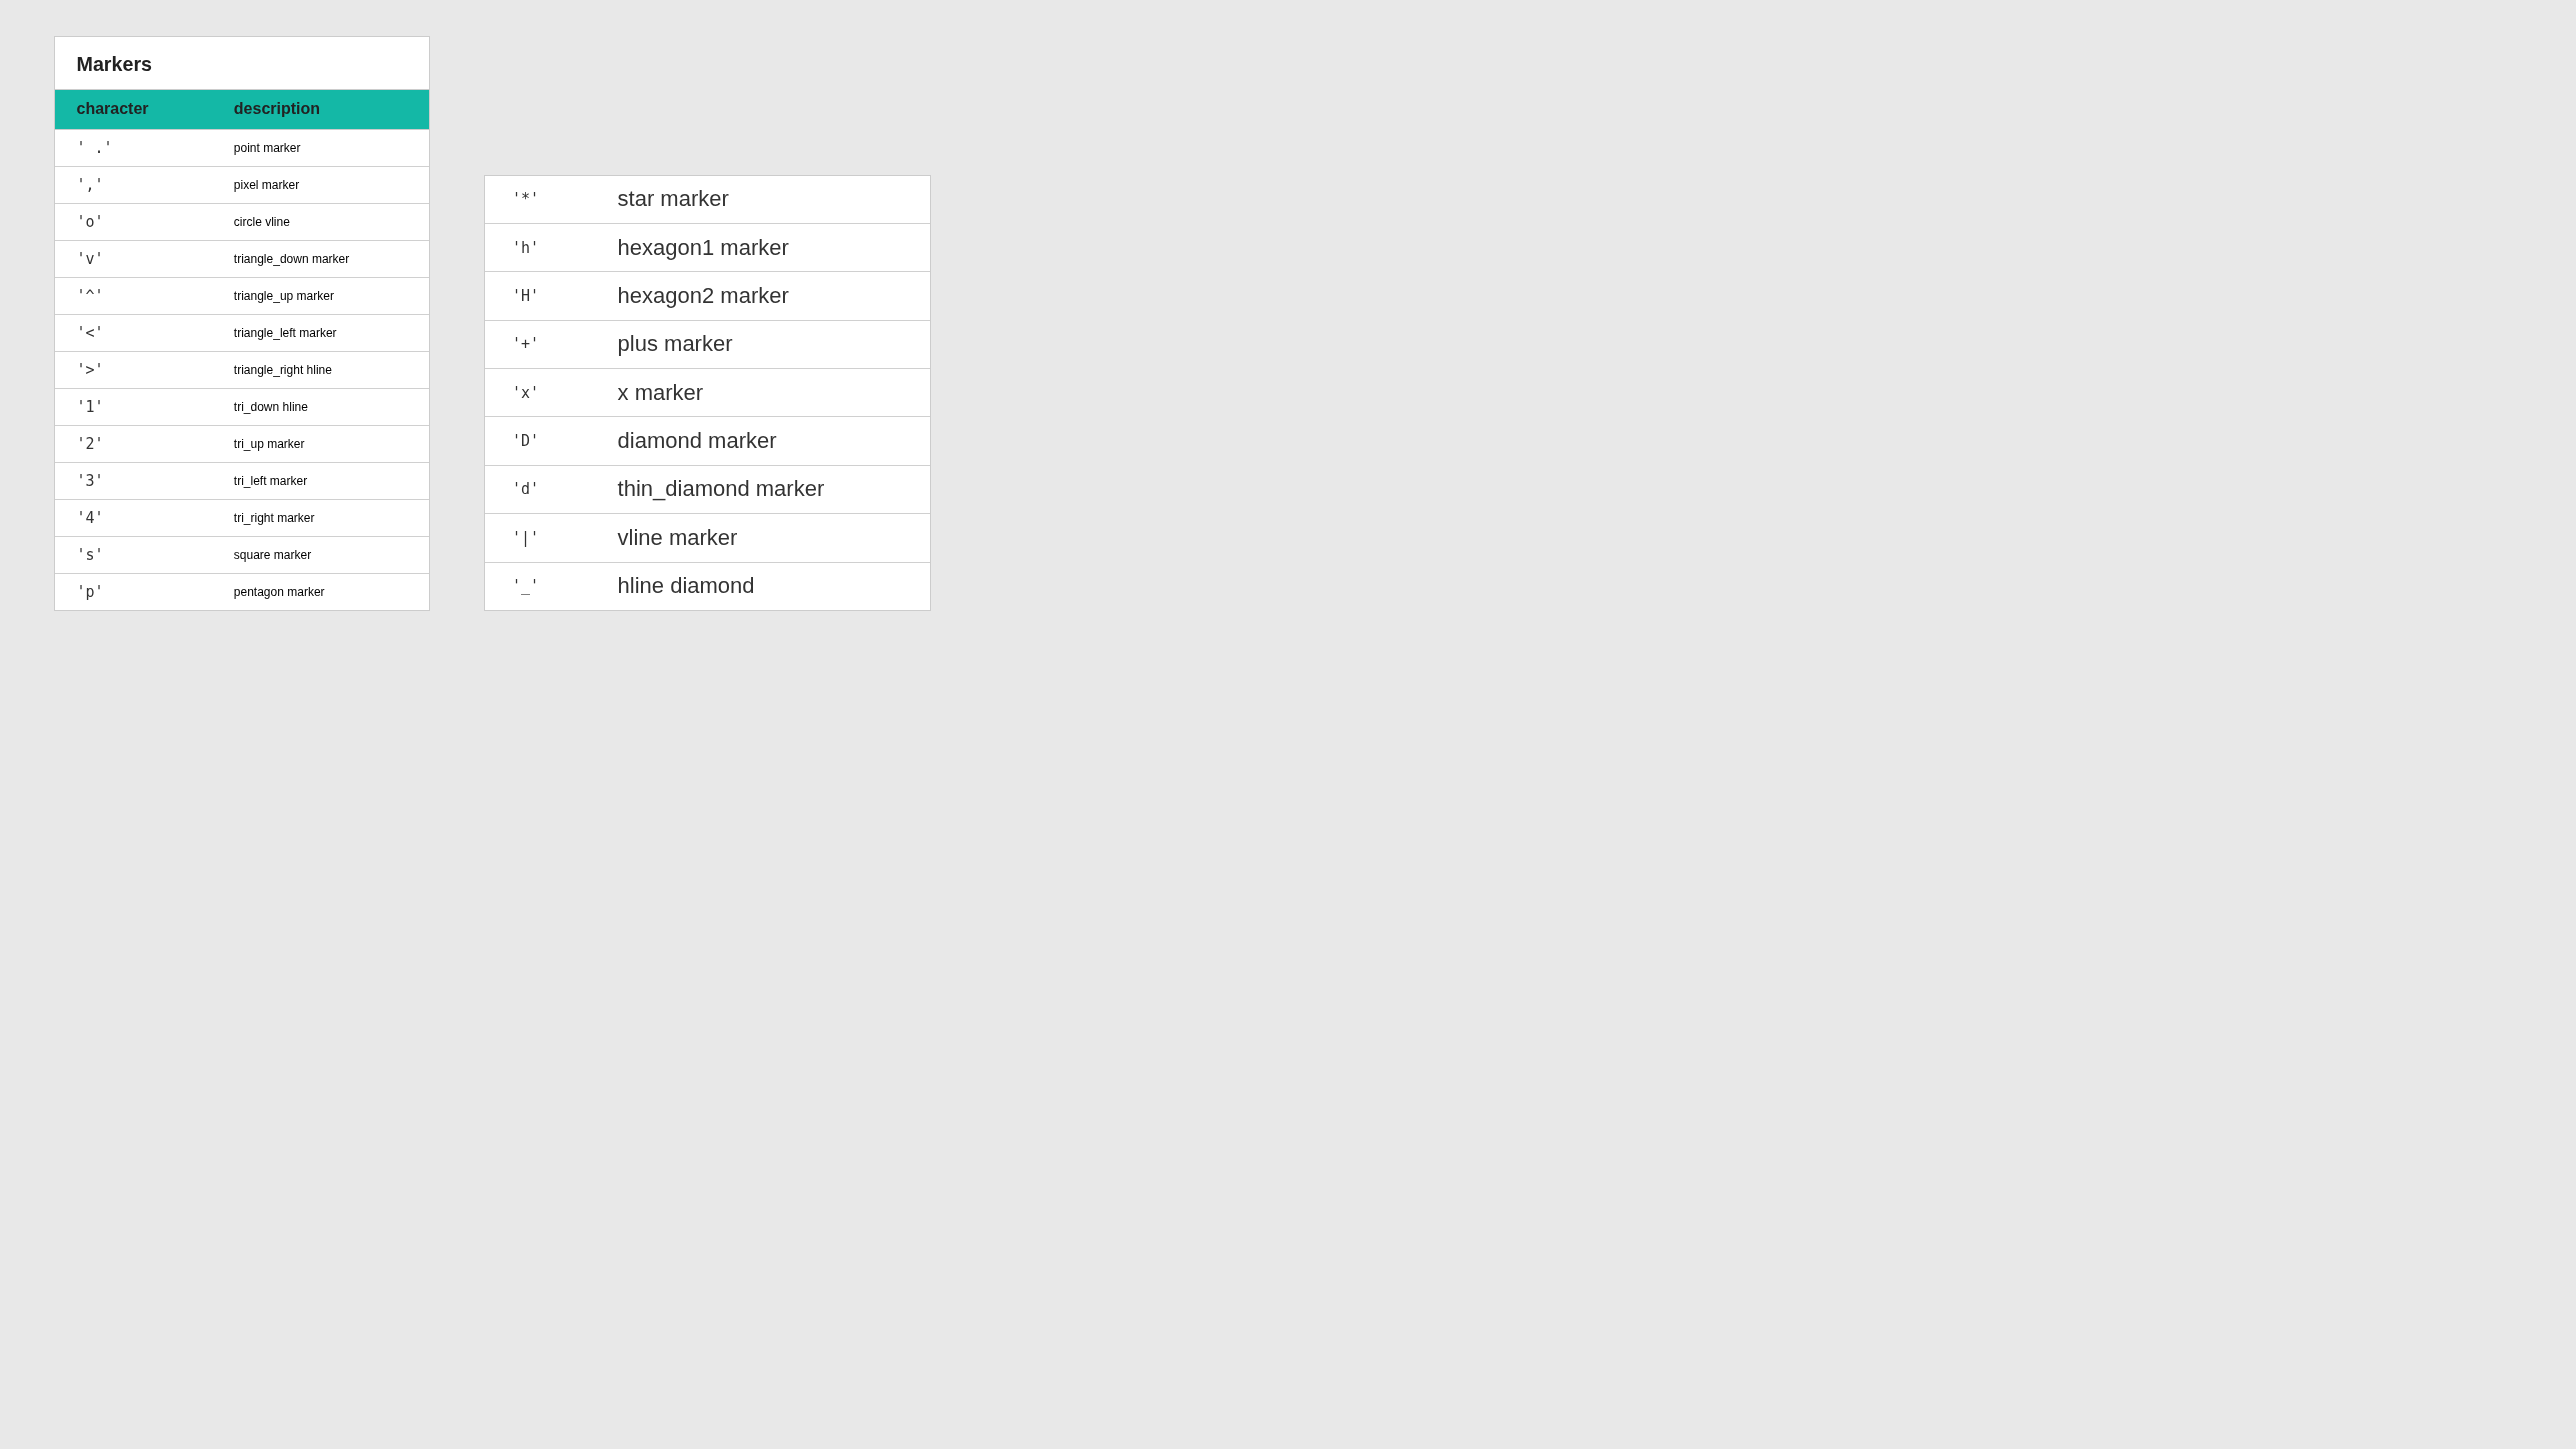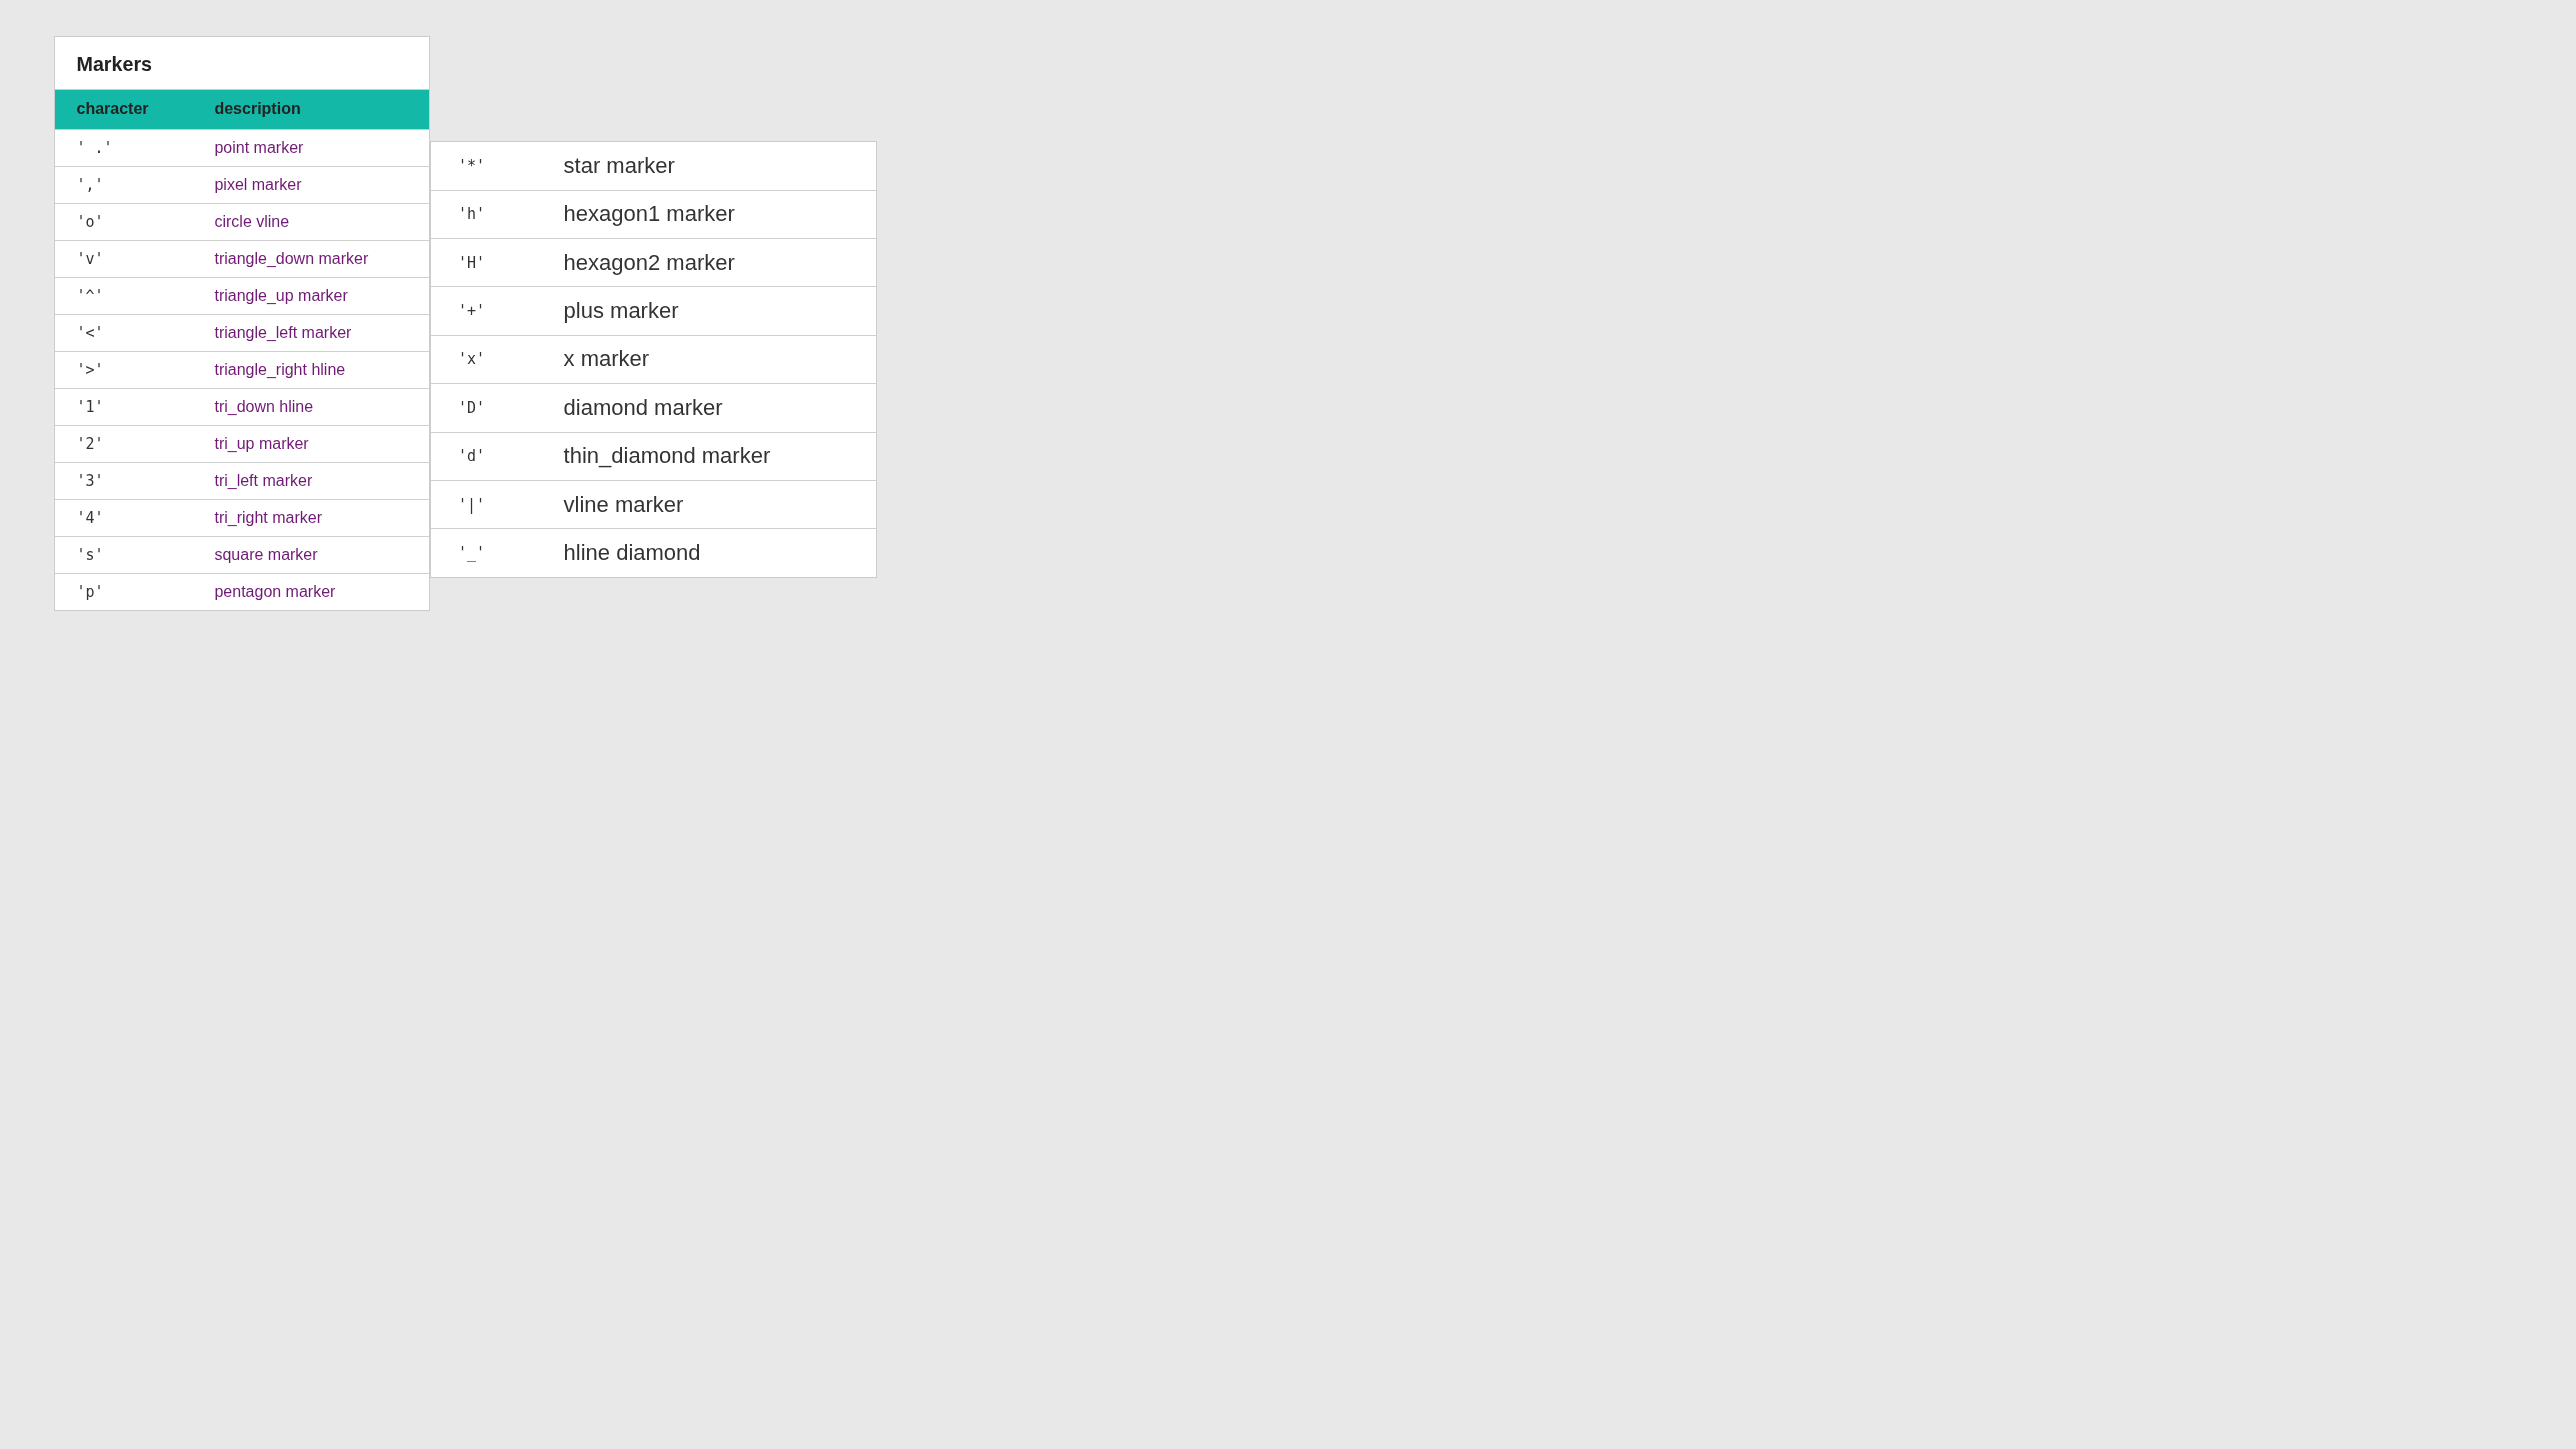--- a/index.html
+++ b/index.html
@@ -12,21 +12,22 @@
       background-color: #e8e8e8;
       font-family: Arial, sans-serif;
       min-height: 100vh;
       display: flex;
       align-items: flex-start;
       padding: 36px 54px;
     }
 
     .page-container {
       display: flex;
-      align-items: center;
+      gap: 54px;
+      align-items: flex-end;
       width: 100%;
     }
 
     .table-section {
       background-color: #ffffff;
       border: 0.9px solid #cccccc;
       min-width: 376px;
       max-width: 465px;
     }
 
@@ -56,22 +57,22 @@
     tbody tr {
       border-bottom: 0.9px solid #d0d0d0;
     }
 
     tbody tr:last-child {
       border-bottom: none;
     }
 
     tbody td {
       padding: 9px 21.5px;
-      font-size: 16px;
-      color: #701a75;
+      font-size: 12px;
+      color: #000000;
       vertical-align: middle;
     }
 
     tbody td.char-col {
       font-family: monospace;
       font-size: 15px;
       color: #333333;
       white-space: nowrap;
     }
 

